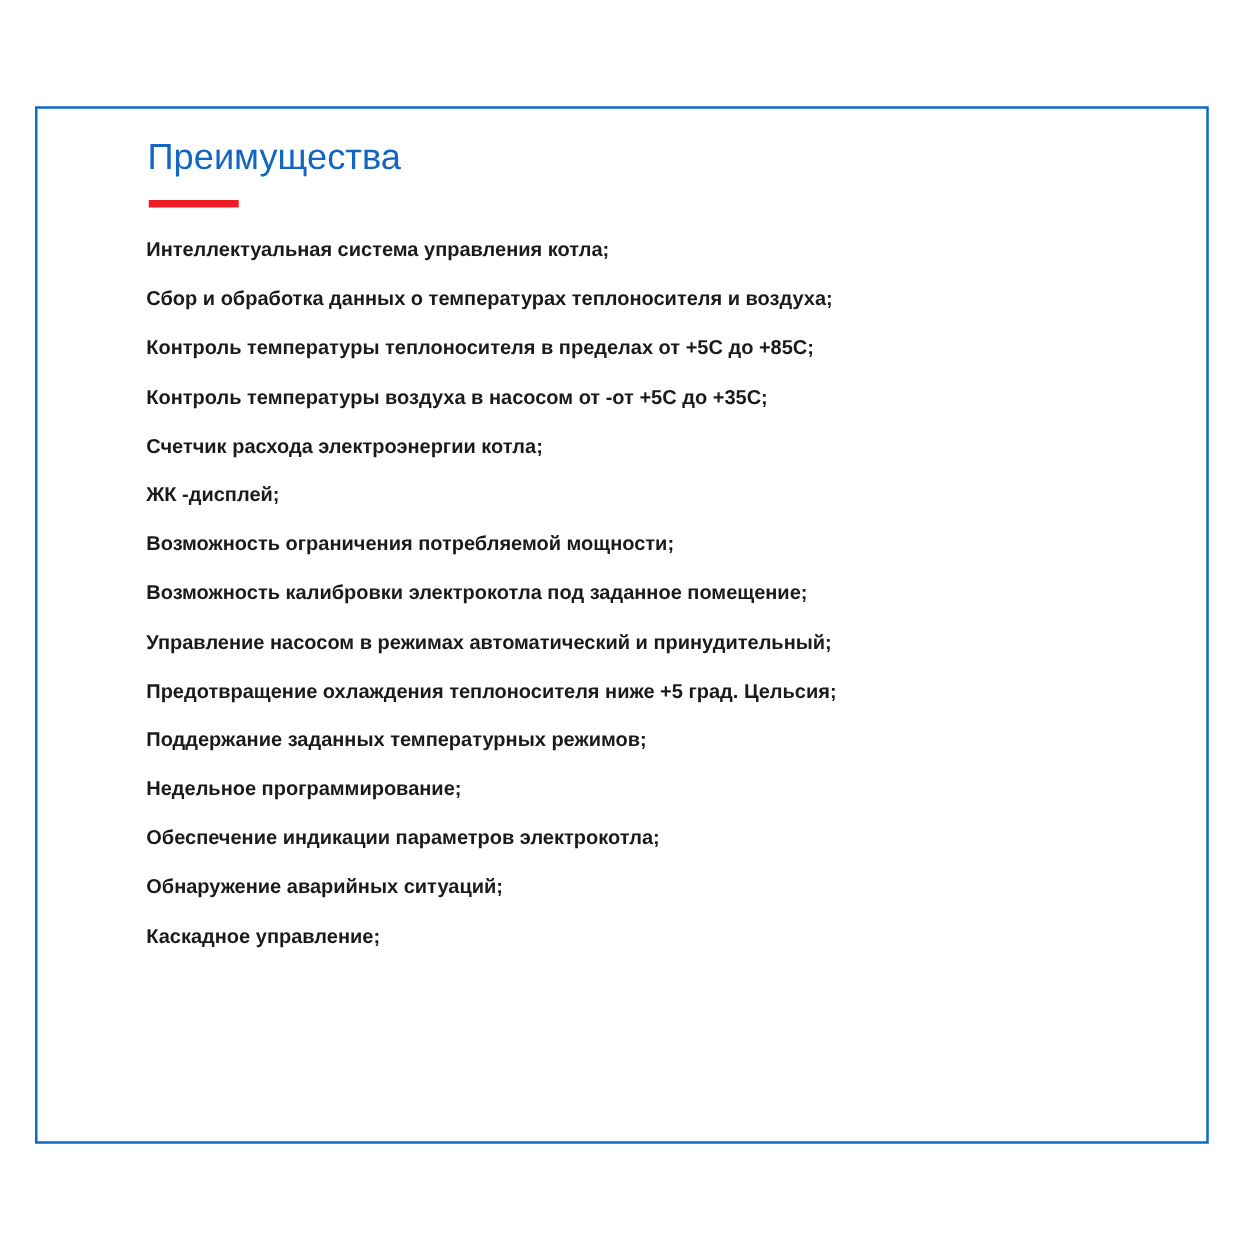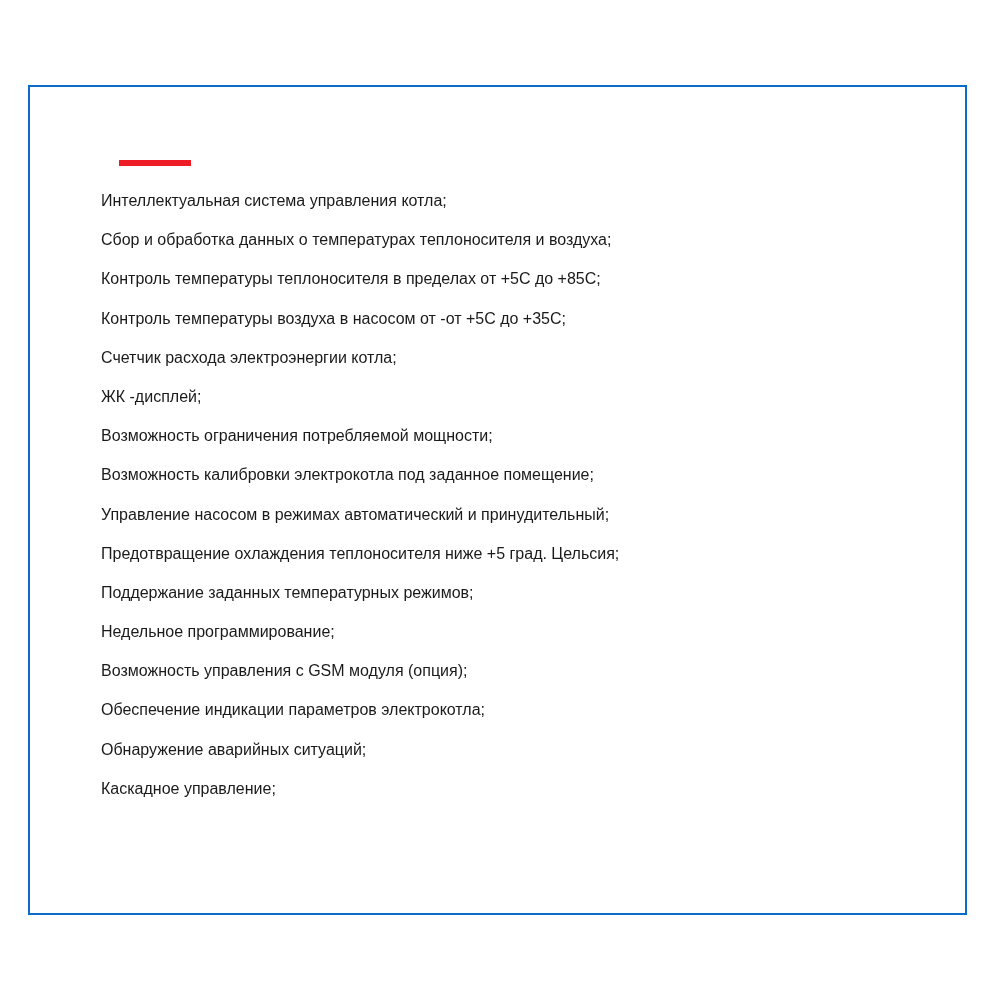--- a/index.html
+++ b/index.html
@@ -33,51 +33,52 @@
     .underline {
       position: absolute;
       left: 89px;
       top: 73px;
       width: 72px;
       height: 6px;
       background: #ee1c24;
     }
     .list {
       position: absolute;
-      left: 71px;
+      left: 87px;
       top: 103px;
       margin: 0;
       padding: 0;
       list-style: none;
+      font-weight: bold;
     }
     .list li {
       font-family: "Liberation Sans", sans-serif;
       font-size: 16px;
       color: #1a1a1a;
       height: 39.2px;
       line-height: 22px;
       white-space: nowrap;
     }
   </style>
 </head>
 <body>
 
 <div class="frame">
+  <h2 class="title">Преимущества</h2>
   <div class="underline"></div>
   <ul class="list">
     <li>Интеллектуальная система управления котла;</li>
     <li>Сбор и обработка данных о температурах теплоносителя и воздуха;</li>
     <li>Контроль температуры теплоносителя в пределах от +5С до +85С;</li>
     <li>Контроль температуры воздуха в насосом от -от +5С до +35С;</li>
     <li>Счетчик расхода электроэнергии котла;</li>
     <li>ЖК -дисплей;</li>
     <li>Возможность ограничения потребляемой мощности;</li>
     <li>Возможность калибровки электрокотла под заданное помещение;</li>
     <li>Управление насосом в режимах автоматический и принудительный;</li>
     <li>Предотвращение охлаждения теплоносителя ниже +5 град. Цельсия;</li>
     <li>Поддержание заданных температурных режимов;</li>
     <li>Недельное программирование;</li>
-    <li>Возможность управления с GSM модуля (опция);</li>
     <li>Обеспечение индикации параметров электрокотла;</li>
     <li>Обнаружение аварийных ситуаций;</li>
     <li>Каскадное управление;</li>
   </ul>
 </div>
 
 </body></html>

